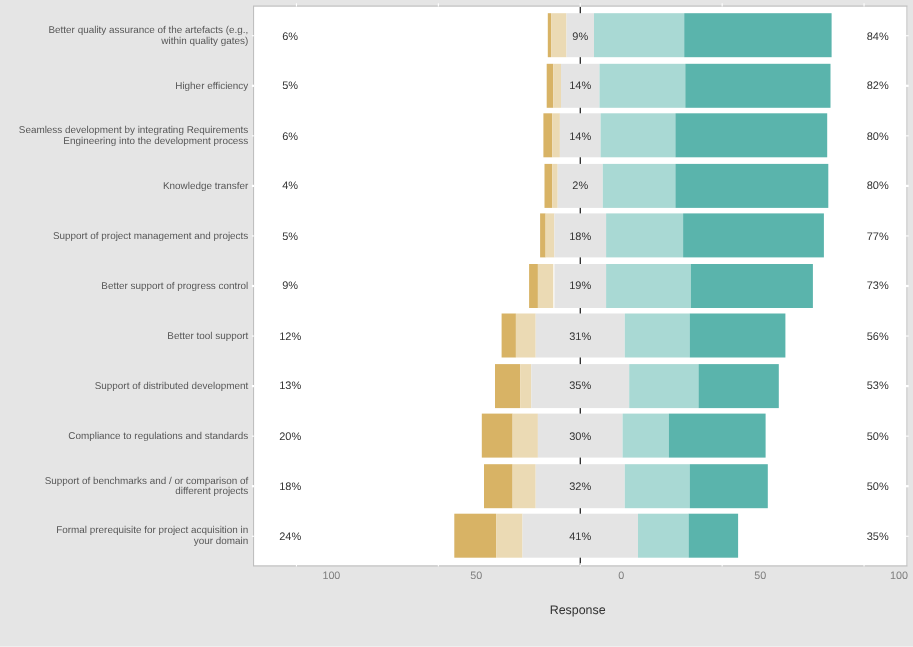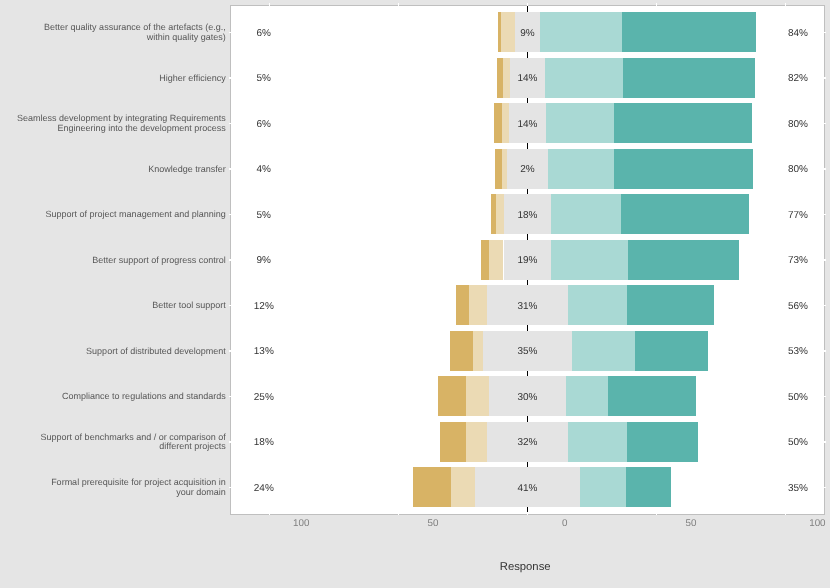--- a/index.html
+++ b/index.html
@@ -30,41 +30,41 @@
   .xtick{position:absolute;width:1.4px;background:#ffffff;height:2.4px;top:512.2px;}
   .xtick-top{position:absolute;width:1.4px;background:#ffffff;height:2.4px;top:3.4px;}
   .ytick{position:absolute;height:1.4px;background:#ffffff;width:2.4px;left:228.8px;}
   .ytick-right{position:absolute;height:1.4px;background:#ffffff;width:2.4px;left:823.3px;}
   .xticklbl{position:absolute;font-size:9.8px;color:#7f7f7f;text-align:right;top:518px;transform:translateZ(0);}
   #xtitle{position:absolute;font-size:11.3px;color:#333333;text-align:center;transform:translateZ(0);
           left:230px;width:594.5px;top:529.2px;}
 
   
   #legend{position:absolute;left:230px;width:594.5px;top:549.2px;height:24px;
-          display:flex;align-items:flex-end;justify-content:center;flex-wrap:nowrap;
+          display:flex;align-items:flex-start;justify-content:center;flex-wrap:nowrap;
           white-space:nowrap;}
   #legend-title{font-size:11.3px;color:#333333;margin-right:4.2px;flex:0 0 auto;transform:translateZ(0);}
   #legend-items{display:flex;align-items:center;flex-wrap:nowrap;flex:0 0 auto;}
   .legitem{display:flex;align-items:center;flex:0 0 auto;}
   .legswatch{width:16.1px;height:16px;margin-right:2.4px;flex:0 0 auto;}
   .leglabel{font-size:8.9px;color:#333333;margin-right:2.2px;flex:0 0 auto;transform:translateZ(0);}
   .legitem:last-child .leglabel{margin-right:0;}
 </style>
 </head>
 <body>
 
 <div id="root">
   <div id="ylabels">
       <div class="ycat" style="top: 23.4946px;">Better quality assurance of the artefacts (e.g.,
 within quality gates)</div>
       <div class="ycat" style="top: 73.5857px;">Higher efficiency</div>
       <div class="ycat" style="top: 114.477px;">Seamless development by integrating Requirements
 Engineering into the development process</div>
       <div class="ycat" style="top: 164.568px;">Knowledge transfer</div>
-      <div class="ycat" style="top: 210.059px;">Support of project management and planning</div>
+      <div class="ycat" style="top: 210.059px;">Support of project management and projects</div>
       <div class="ycat" style="top: 255.55px;">Better support of progress control</div>
       <div class="ycat" style="top: 301.041px;">Better tool support</div>
       <div class="ycat" style="top: 346.532px;">Support of distributed development</div>
       <div class="ycat" style="top: 392.023px;">Compliance to regulations and standards</div>
       <div class="ycat" style="top: 432.914px;">Support of benchmarks and / or comparison of
 different projects</div>
       <div class="ycat" style="top: 478.405px;">Formal prerequisite for project acquisition in
 your domain</div>
     </div>
   <div id="panel">
@@ -176,21 +176,21 @@
     </div>
   <div id="leftpcts">
       <div class="pct" style="left: 223.8px; width: 80px; top: 27.8946px;">6%</div>
       <div class="pct" style="left: 223.8px; width: 80px; top: 73.3857px;">5%</div>
       <div class="pct" style="left: 223.8px; width: 80px; top: 118.877px;">6%</div>
       <div class="pct" style="left: 223.8px; width: 80px; top: 164.368px;">4%</div>
       <div class="pct" style="left: 223.8px; width: 80px; top: 209.859px;">5%</div>
       <div class="pct" style="left: 223.8px; width: 80px; top: 255.35px;">9%</div>
       <div class="pct" style="left: 223.8px; width: 80px; top: 300.841px;">12%</div>
       <div class="pct" style="left: 223.8px; width: 80px; top: 346.332px;">13%</div>
-      <div class="pct" style="left: 223.8px; width: 80px; top: 391.823px;">25%</div>
+      <div class="pct" style="left: 223.8px; width: 80px; top: 391.823px;">20%</div>
       <div class="pct" style="left: 223.8px; width: 80px; top: 437.314px;">18%</div>
       <div class="pct" style="left: 223.8px; width: 80px; top: 482.805px;">24%</div>
     </div>
   <div id="neulbls">
       <div class="pct" style="left: 487.5px; width: 80px; top: 27.8946px;">9%</div>
       <div class="pct" style="left: 487.5px; width: 80px; top: 73.3857px;">14%</div>
       <div class="pct" style="left: 487.5px; width: 80px; top: 118.877px;">14%</div>
       <div class="pct" style="left: 487.5px; width: 80px; top: 164.368px;">2%</div>
       <div class="pct" style="left: 487.5px; width: 80px; top: 209.859px;">18%</div>
       <div class="pct" style="left: 487.5px; width: 80px; top: 255.35px;">19%</div>

